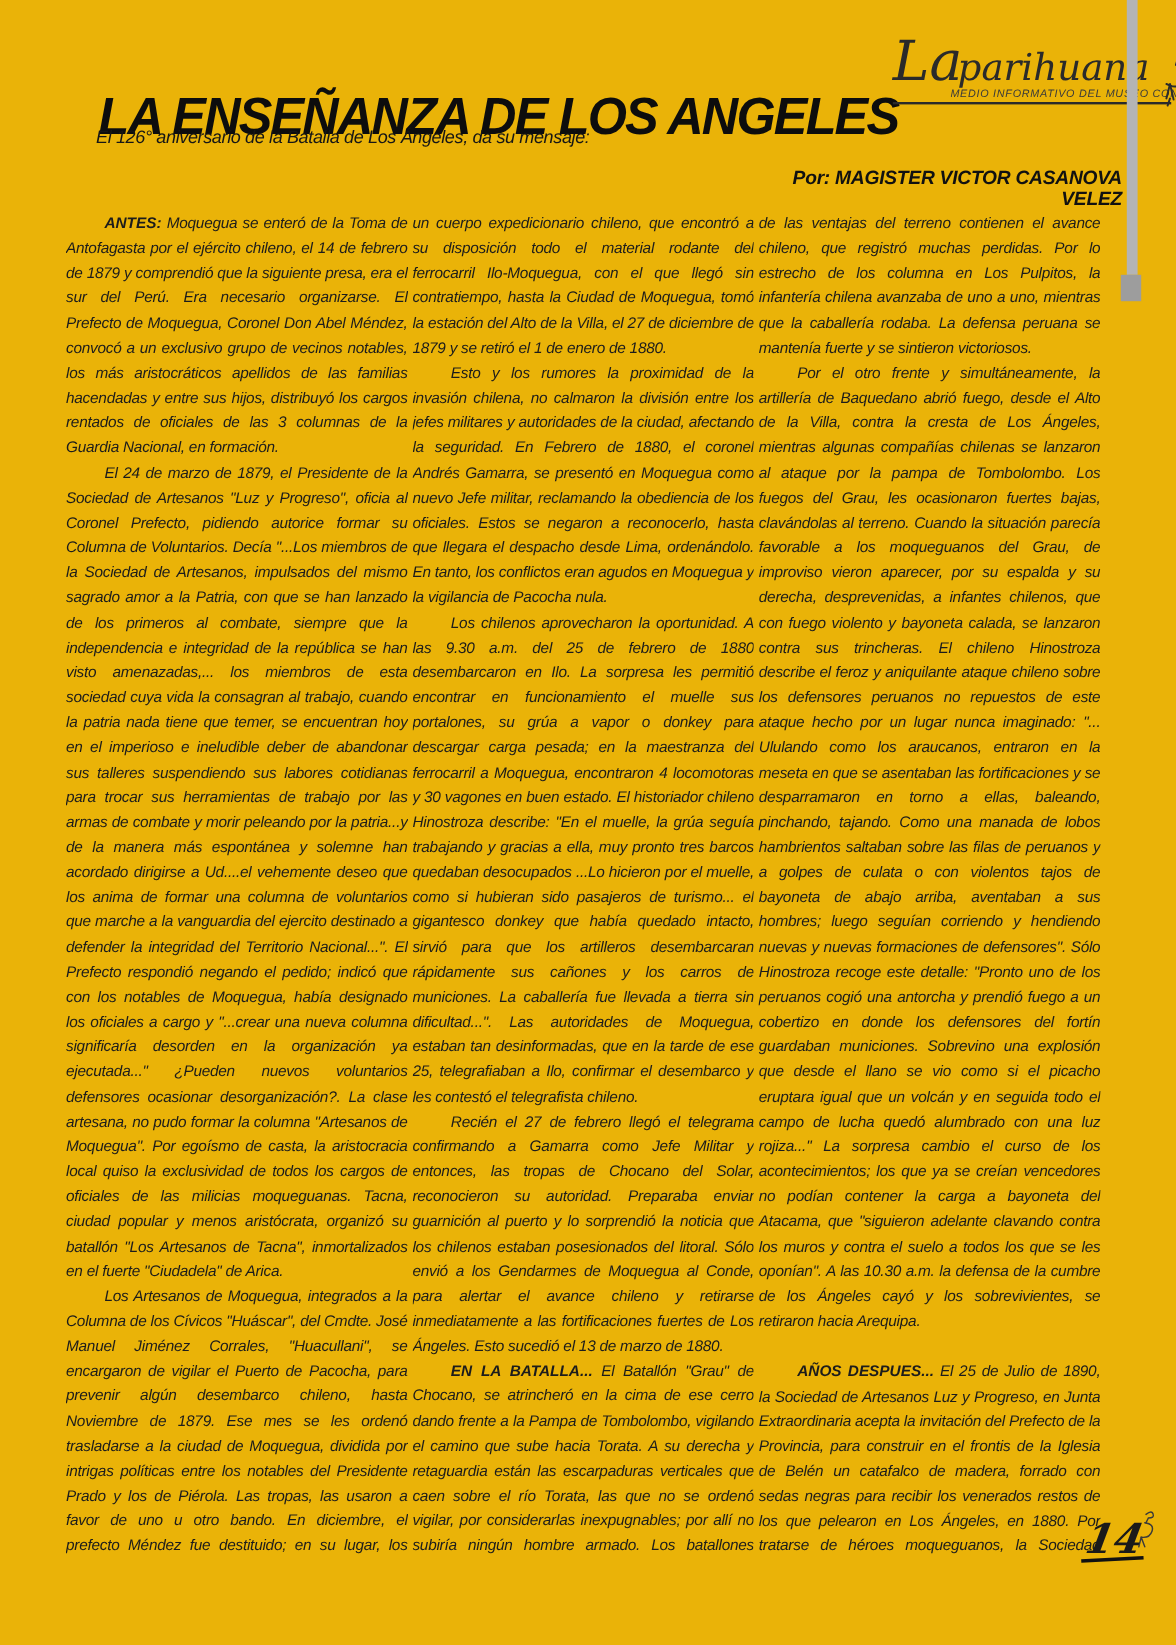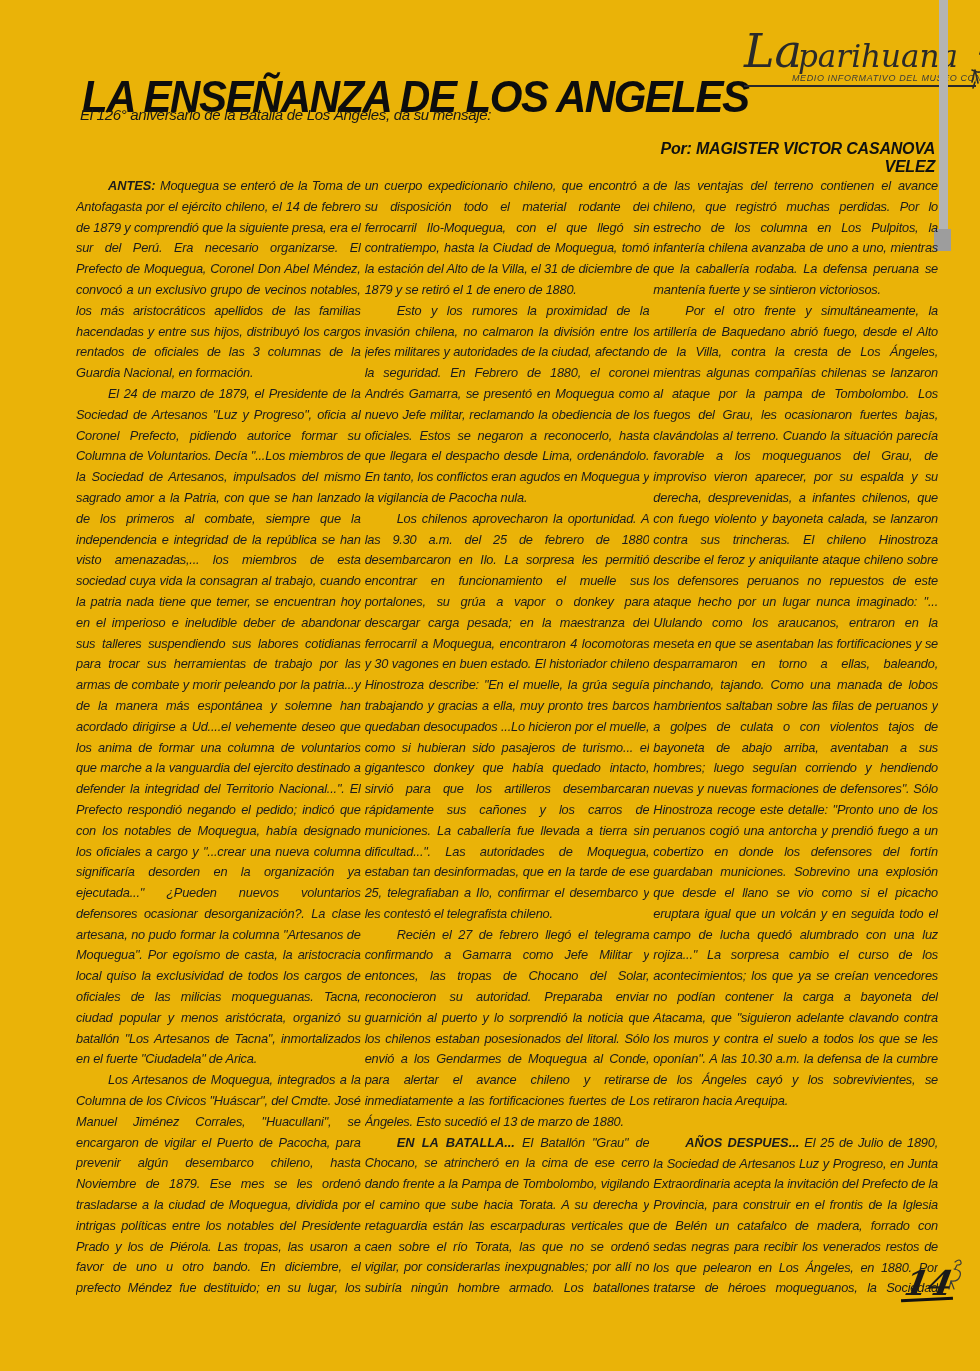--- a/index.html
+++ b/index.html
@@ -42,21 +42,21 @@
   }
   .logo-underline { height:2px; background:#2a2a2a; width:232px; margin-top:2px; }
   .logo-bird { position:absolute; right:-14px; top:8px; }
 
   
   .gray-bar { position:absolute; left:939px; top:0; width:9px; height:229px; background:#b4b4b4; }
   .gray-square { position:absolute; left:934px; top:229px; width:17px; height:22px; background:#9d9d9d; }
 
   
   .columns {
-    position:absolute; left:76px; top:176px; width:862px; height:1125px;
+    position:absolute; left:55px; top:176px; width:862px; height:1125px;
     display:flex; gap:4px;
   }
   .col {
     width:286px; height:100%; overflow:hidden;
     font-style:italic; font-size:12.8px; line-height:20.8px;
     letter-spacing:-0.2px; text-align:justify; color:#1c1c1c;
   }
   .col p { margin:0; text-indent:32px; }
   .col p.noindent { text-indent:0; }
   .col p.gap-before { margin-top:21px; }
@@ -105,21 +105,21 @@
   <div class="gray-bar"></div>
   <div class="gray-square"></div>
 
   <div class="columns">
     <div class="col">
         <p><b>ANTES:</b> Moquegua se enteró de la Toma de Antofagasta por el ejército chileno, el 14 de febrero de 1879 y comprendió que la siguiente presa, era el sur del Perú. Era necesario organizarse. El Prefecto de Moquegua, Coronel Don Abel Méndez, convocó a un exclusivo grupo de vecinos notables, los más aristocráticos apellidos de las familias hacendadas y entre sus hijos, distribuyó los cargos rentados de oficiales de las 3 columnas de la Guardia Nacional, en formación.</p>
         <p>El 24 de marzo de 1879, el Presidente de la Sociedad de Artesanos "Luz y Progreso", oficia al Coronel Prefecto, pidiendo autorice formar su Columna de Voluntarios. Decía "...Los miembros de la Sociedad de Artesanos, impulsados del mismo sagrado amor a la Patria, con que se han lanzado de los primeros al combate, siempre que la independencia e integridad de la república se han visto amenazadas,... los miembros de esta sociedad cuya vida la consagran al trabajo, cuando la patria nada tiene que temer, se encuentran hoy en el imperioso e ineludible deber de abandonar sus talleres suspendiendo sus labores cotidianas para trocar sus herramientas de trabajo por las armas de combate y morir peleando por la patria...y de la manera más espontánea y solemne han acordado dirigirse a Ud....el vehemente deseo que los anima de formar una columna de voluntarios que marche a la vanguardia del ejercito destinado a defender la integridad del Territorio Nacional...". El Prefecto respondió negando el pedido; indicó que con los notables de Moquegua, había designado los oficiales a cargo y "...crear una nueva columna significaría desorden en la organización ya ejecutada..." ¿Pueden nuevos voluntarios defensores ocasionar desorganización?. La clase artesana, no pudo formar la columna "Artesanos de Moquegua". Por egoísmo de casta, la aristocracia local quiso la exclusividad de todos los cargos de oficiales de las milicias moqueguanas. Tacna, ciudad popular y menos aristócrata, organizó su batallón "Los Artesanos de Tacna", inmortalizados en el fuerte "Ciudadela" de Arica.</p>
         <p>Los Artesanos de Moquegua, integrados a la Columna de los Cívicos "Huáscar", del Cmdte. José Manuel Jiménez Corrales, "Huacullani", se encargaron de vigilar el Puerto de Pacocha, para prevenir algún desembarco chileno, hasta Noviembre de 1879. Ese mes se les ordenó trasladarse a la ciudad de Moquegua, dividida por intrigas políticas entre los notables del Presidente Prado y los de Piérola. Las tropas, las usaron a favor de uno u otro bando. En diciembre, el prefecto Méndez fue destituido; en su lugar, los vecinos nombraron al pierolista coronel Julio César Chocano del Solar, hijo de don Nicolás Jacinto Chocano, principal hacendado local.</p>
       </div>
     <div class="col">
-        <p class="noindent">un cuerpo expedicionario chileno, que encontró a su disposición todo el material rodante del ferrocarril Ilo-Moquegua, con el que llegó sin contratiempo, hasta la Ciudad de Moquegua, tomó la estación del Alto de la Villa, el 31 de diciembre de 1879 y se retiró el 1 de enero de 1880.</p>
+        <p class="noindent">un cuerpo expedicionario chileno, que encontró a su disposición todo el material rodante del ferrocarril Ilo-Moquegua, con el que llegó sin contratiempo, hasta la Ciudad de Moquegua, tomó la estación del Alto de la Villa, el 27 de diciembre de 1879 y se retiró el 1 de enero de 1880.</p>
         <p>Esto y los rumores la proximidad de la invasión chilena, no calmaron la división entre los jefes militares y autoridades de la ciudad, afectando la seguridad. En Febrero de 1880, el coronel Andrés Gamarra, se presentó en Moquegua como nuevo Jefe militar, reclamando la obediencia de los oficiales. Estos se negaron a reconocerlo, hasta que llegara el despacho desde Lima, ordenándolo. En tanto, los conflictos eran agudos en Moquegua y la vigilancia de Pacocha nula.</p>
         <p>Los chilenos aprovecharon la oportunidad. A las 9.30 a.m. del 25 de febrero de 1880 desembarcaron en Ilo. La sorpresa les permitió encontrar en funcionamiento el muelle sus portalones, su grúa a vapor o donkey para descargar carga pesada; en la maestranza del ferrocarril a Moquegua, encontraron 4 locomotoras y 30 vagones en buen estado. El historiador chileno Hinostroza describe: "En el muelle, la grúa seguía trabajando y gracias a ella, muy pronto tres barcos quedaban desocupados ...Lo hicieron por el muelle, como si hubieran sido pasajeros de turismo... el gigantesco donkey que había quedado intacto, sirvió para que los artilleros desembarcaran rápidamente sus cañones y los carros de municiones. La caballería fue llevada a tierra sin dificultad...". Las autoridades de Moquegua, estaban tan desinformadas, que en la tarde de ese 25, telegrafiaban a Ilo, confirmar el desembarco y les contestó el telegrafista chileno.</p>
         <p>Recién el 27 de febrero llegó el telegrama confirmando a Gamarra como Jefe Militar y entonces, las tropas de Chocano del Solar, reconocieron su autoridad. Preparaba enviar guarnición al puerto y lo sorprendió la noticia que los chilenos estaban posesionados del litoral. Sólo envió a los Gendarmes de Moquegua al Conde, para alertar el avance chileno y retirarse inmediatamente a las fortificaciones fuertes de Los Ángeles. Esto sucedió el 13 de marzo de 1880.</p>
         <p><b>EN LA BATALLA...</b> El Batallón "Grau" de Chocano, se atrincheró en la cima de ese cerro dando frente a la Pampa de Tombolombo, vigilando el camino que sube hacia Torata. A su derecha y retaguardia están las escarpaduras verticales que caen sobre el río Torata, las que no se ordenó vigilar, por considerarlas inexpugnables; por allí no subiría ningún hombre armado. Los batallones Canas y Canchas y los Gendarmes de Moquegua, se ubicaron en los Pulpitos, frente a Tumilaca.</p>
       </div>
     <div class="col">
         <p class="noindent">de las ventajas del terreno contienen el avance chileno, que registró muchas perdidas. Por lo estrecho de los columna en Los Pulpitos, la infantería chilena avanzaba de uno a uno, mientras que la caballería rodaba. La defensa peruana se mantenía fuerte y se sintieron victoriosos.</p>
         <p>Por el otro frente y simultáneamente, la artillería de Baquedano abrió fuego, desde el Alto de la Villa, contra la cresta de Los Ángeles, mientras algunas compañías chilenas se lanzaron al ataque por la pampa de Tombolombo. Los fuegos del Grau, les ocasionaron fuertes bajas, clavándolas al terreno. Cuando la situación parecía favorable a los moqueguanos del Grau, de improviso vieron aparecer, por su espalda y su derecha, desprevenidas, a infantes chilenos, que con fuego violento y bayoneta calada, se lanzaron contra sus trincheras. El chileno Hinostroza describe el feroz y aniquilante ataque chileno sobre los defensores peruanos no repuestos de este ataque hecho por un lugar nunca imaginado: "... Ululando como los araucanos, entraron en la meseta en que se asentaban las fortificaciones y se desparramaron en torno a ellas, baleando, pinchando, tajando. Como una manada de lobos hambrientos saltaban sobre las filas de peruanos y a golpes de culata o con violentos tajos de bayoneta de abajo arriba, aventaban a sus hombres; luego seguían corriendo y hendiendo nuevas y nuevas formaciones de defensores". Sólo Hinostroza recoge este detalle: "Pronto uno de los peruanos cogió una antorcha y prendió fuego a un cobertizo en donde los defensores del fortín guardaban municiones. Sobrevino una explosión que desde el llano se vio como si el picacho eruptara igual que un volcán y en seguida todo el campo de lucha quedó alumbrado con una luz rojiza..." La sorpresa cambio el curso de los acontecimientos; los que ya se creían vencedores no podían contener la carga a bayoneta del Atacama, que "siguieron adelante clavando contra los muros y contra el suelo a todos los que se les oponían". A las 10.30 a.m. la defensa de la cumbre de los Ángeles cayó y los sobrevivientes, se retiraron hacia Arequipa.</p>
         <p class="gap-before"><b>AÑOS DESPUES...</b> El 25 de Julio de 1890, la Sociedad de Artesanos Luz y Progreso, en Junta Extraordinaria acepta la invitación del Prefecto de la Provincia, para construir en el frontis de la Iglesia de Belén un catafalco de madera, forrado con sedas negras para recibir los venerados restos de los que pelearon en Los Ángeles, en 1880. Por tratarse de héroes moqueguanos, la Sociedad asume todos los gastos del catafalco, imponiendo a todos sus socios una cuota extraordinaria de 60 centavos, bajo pena de una multa de un sol al que no cumpla.</p>
       </div>

